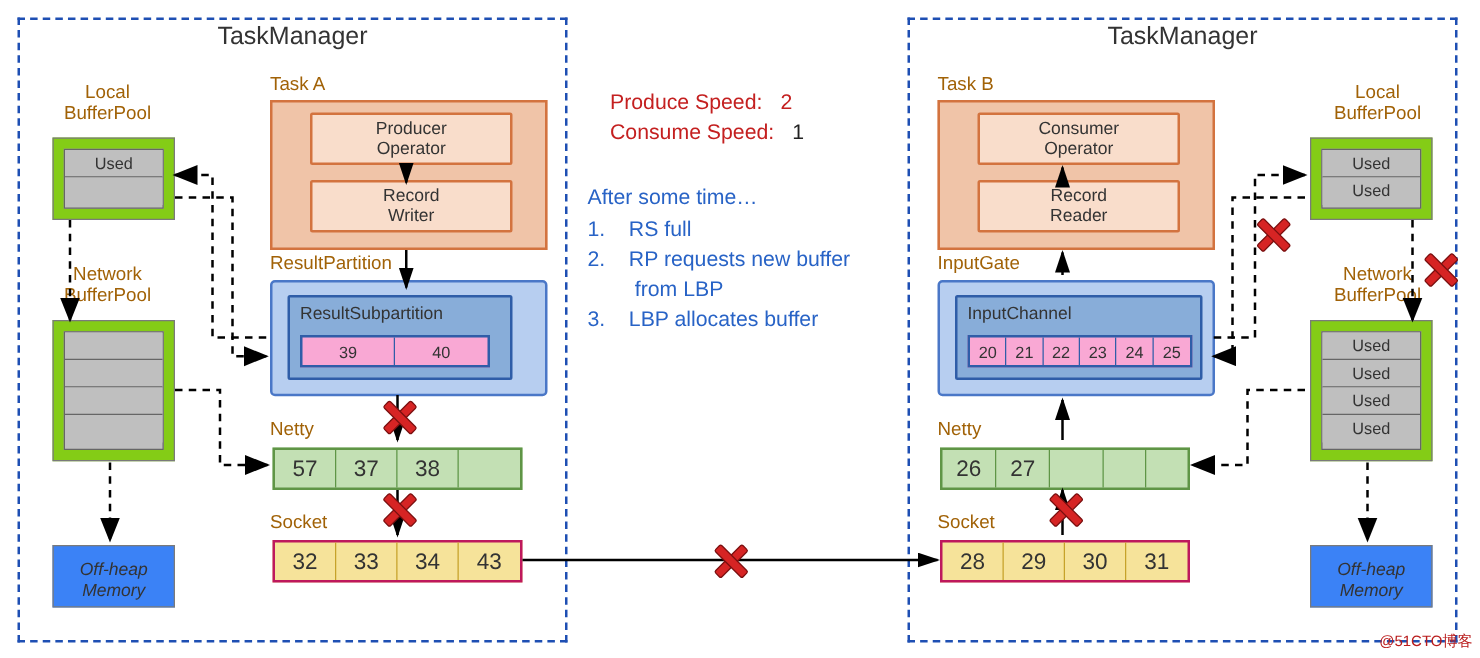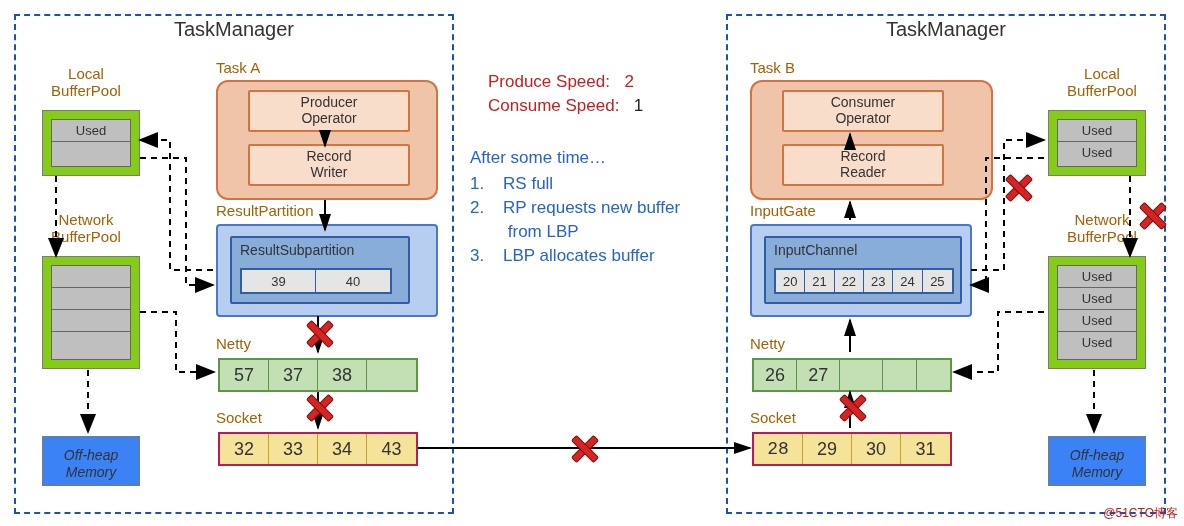--- a/index.html
+++ b/index.html
@@ -63,21 +63,21 @@
     font-size: 14px;
     line-height: 1.2;
     padding-top: 10px;
     color: #333;
     font-style: italic;
   }
   .task-box {
     position: absolute;
     border: 2px solid #d3733f;
     background: #f0c4a8;
-    border-radius: 12px;
+    border-radius: 0;
   }
   .op-box {
     position: absolute;
     border: 2px solid #d3733f;
     background: #f9ddcb;
     border-radius: 2px;
     text-align: center;
     font-size: 14px;
     line-height: 1.15;
     padding-top: 2px;
@@ -95,21 +95,21 @@
     background: #88add9;
     border-radius: 2px;
     font-size: 14px;
     padding: 4px 0 0 8px;
     color: #333;
   }
   .cells {
     position: absolute;
     display: flex;
     border: 2px solid #2f5da8;
-    background: #e5e5e5;
+    background: #f9a8d4;
   }
   .cells > div {
     border-right: 1.5px solid #2f5da8;
     text-align: center;
     font-size: 13px;
     color: #333;
     display: flex;
     align-items: center;
     justify-content: center;
   }
@@ -244,21 +244,21 @@
       <div class="pool-inner-row">Used</div>
       <div class="pool-inner-row">Used</div>
       <div class="pool-inner-row">Used</div>
     </div>
   </div>
 
   <div class="offheap" style="left:320px; top:420px; width:98px; height:50px; white-space:pre-line;">Off-heap
 Memory</div>
 
   <div class="label" style="left:22px; top:44px;">Task B</div>
-  <div class="task-box" style="left:22px; top:64px; width:243px; height:120px;">
+  <div class="task-box" style="left:22px; top:64px; width:222px; height:120px;">
     <div class="op-box" style="left:30px; top:8px; width:162px; height:42px; white-space:pre-line;">Consumer
 Operator</div>
     <div class="op-box" style="left:30px; top:62px; width:162px; height:42px; white-space:pre-line;">Record
 Reader</div>
   </div>
 
   <div class="label" style="left:22px; top:187px;text-align:center;">InputGate</div>
   <div class="rp-box" style="left:22px; top:208px; width:222px; height:93px;">
     <div class="rs-box" style="left:12px; top:10px; width:198px; height:68px;">
       <span>InputChannel</span>
@@ -277,21 +277,21 @@
   <div class="netty-box" style="left:24px; top:342px; width:200px; height:34px;">
     <div style="width:44px;">26</div>
     <div style="width:44px;">27</div>
     <div style="width:44px;"></div>
     <div style="width:34px;"></div>
     <div style="width:34px;"></div>
   </div>
 
   <div class="label" style="left:22px; top:394px;">Socket</div>
   <div class="socket-box" style="left:24px; top:416px; width:200px; height:34px;">
-    <div style="width:50px;font-family:Liberation Mono, monospace;">28</div>
+    <div style="width:50px;">28</div>
     <div style="width:50px;">29</div>
     <div style="width:50px;">30</div>
     <div style="width:50px;">31</div>
   </div>
 </div>
 
 <div style="position:absolute; left:488px; top:72px;">
   <span class="speed-red">Produce Speed:</span>
   <span class="speed-red" style="margin-left:10px;">2</span>
 </div>

